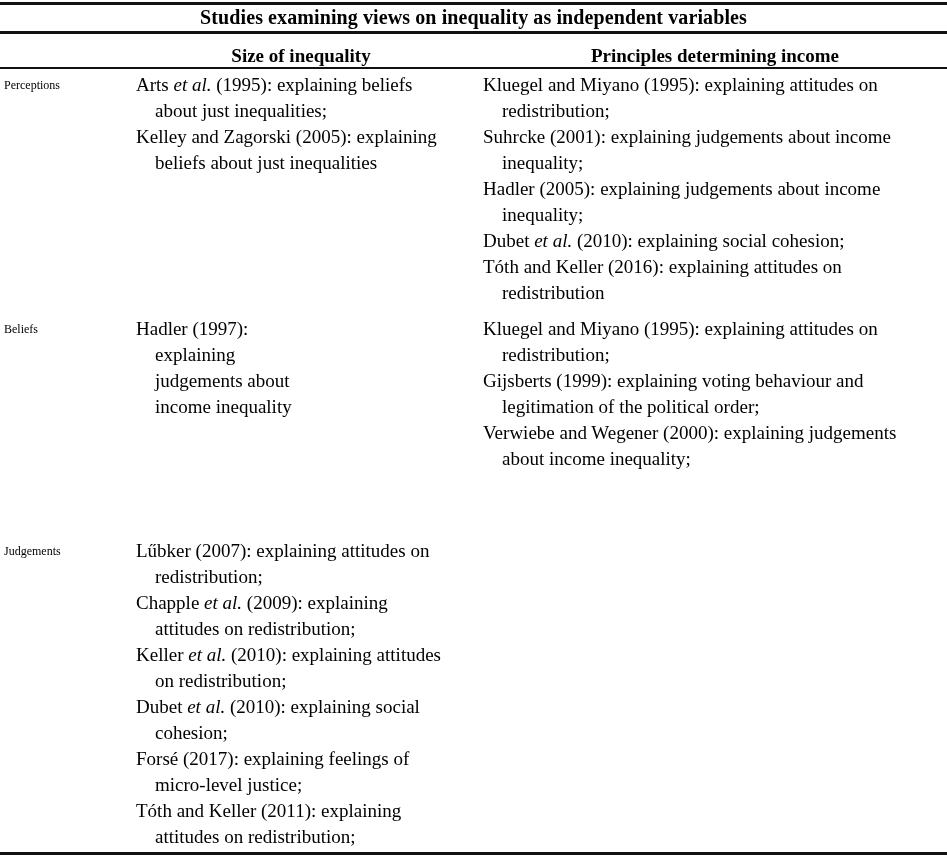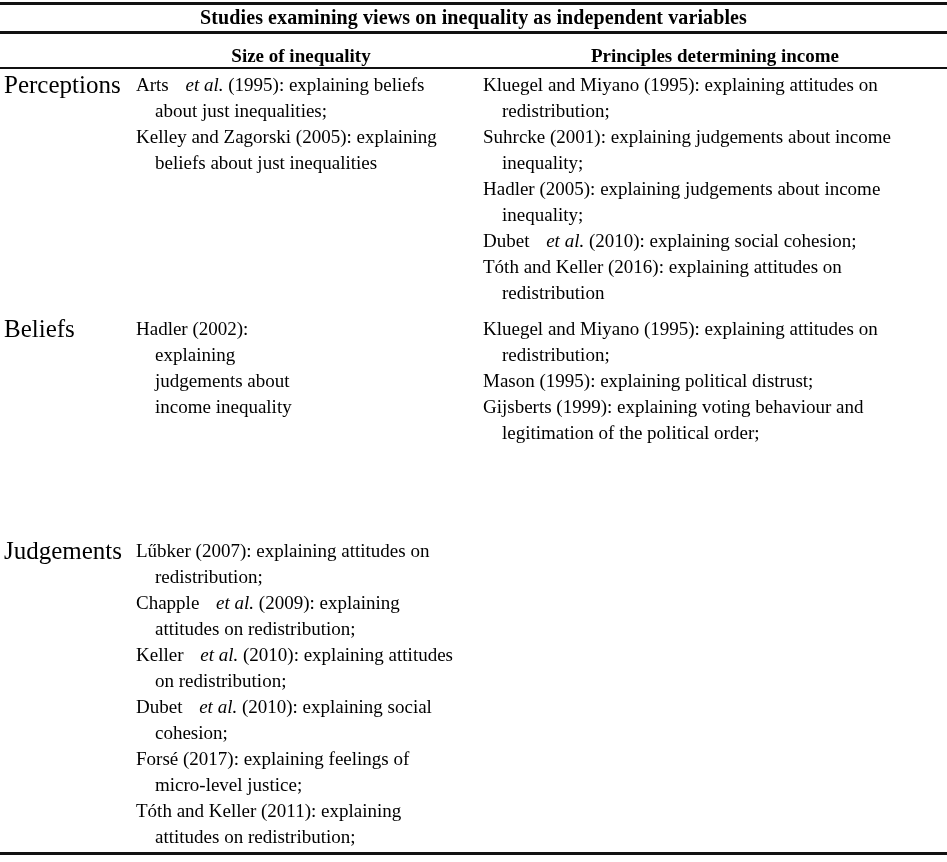--- a/index.html
+++ b/index.html
@@ -68,38 +68,38 @@
   }
   .row {
     position: relative;
     width: 947px;
   }
   .row-label {
     position: absolute;
     left: 4px;
     top: 0;
     width: 126px;
-    font-size: 25px;
+    font-size: 12px;
     line-height: 26px;
   }
   .cell {
     position: absolute;
     top: 0;
     font-size: 19px;
     line-height: 26px;
   }
   .cell-left  { left: 136px; width: 320px; }
   .cell-right { left: 483px; width: 450px; }
 
   .entry {
     padding-left: 19px;
     text-indent: -19px;
     margin: 0;
   }
-  .entry i { font-style: italic; margin-left: 12px; }
+  .entry i { font-style: italic; }
 
   
   .narrow { max-width: 152px; }
 </style>
 </head>
 <body>
 
 <div id="page">
 
   <div class="rule rule-top"></div>
@@ -122,26 +122,26 @@
           <div class="entry">Kluegel and Miyano (1995): explaining attitudes on redistribution;</div>
           <div class="entry">Suhrcke (2001): explaining judgements about income inequality;</div>
           <div class="entry">Hadler (2005): explaining judgements about income inequality;</div>
           <div class="entry">Dubet <i>et al.</i> (2010): explaining social cohesion;</div>
           <div class="entry">Tóth and Keller (2016): explaining attitudes on redistribution</div>
         </div>
       </div>
       <div class="row" style="position: absolute; top: 244px; left: 0px;">
         <div class="row-label">Beliefs</div>
         <div class="cell cell-left">
-          <div class="entry narrow">Hadler (2002): explaining judgements about income inequality</div>
+          <div class="entry narrow">Hadler (1997): explaining judgements about income inequality</div>
         </div>
         <div class="cell cell-right">
           <div class="entry">Kluegel and Miyano (1995): explaining attitudes on redistribution;</div>
-          <div class="entry">Mason (1995): explaining political distrust;</div>
           <div class="entry">Gijsberts (1999): explaining voting behaviour and legitimation of the political order;</div>
+          <div class="entry">Verwiebe and Wegener (2000): explaining judgements about income inequality;</div>
         </div>
       </div>
       <div class="row" style="position: absolute; top: 466px; left: 0px;">
         <div class="row-label">Judgements</div>
         <div class="cell cell-left">
           <div class="entry">Lűbker (2007): explaining attitudes on redistribution;</div>
           <div class="entry">Chapple <i>et al.</i> (2009): explaining attitudes on redistribution;</div>
           <div class="entry">Keller <i>et al.</i> (2010): explaining attitudes on redistribution;</div>
           <div class="entry">Dubet <i>et al.</i> (2010): explaining social cohesion;</div>
           <div class="entry">Forsé (2017): explaining feelings of micro-level justice;</div>

